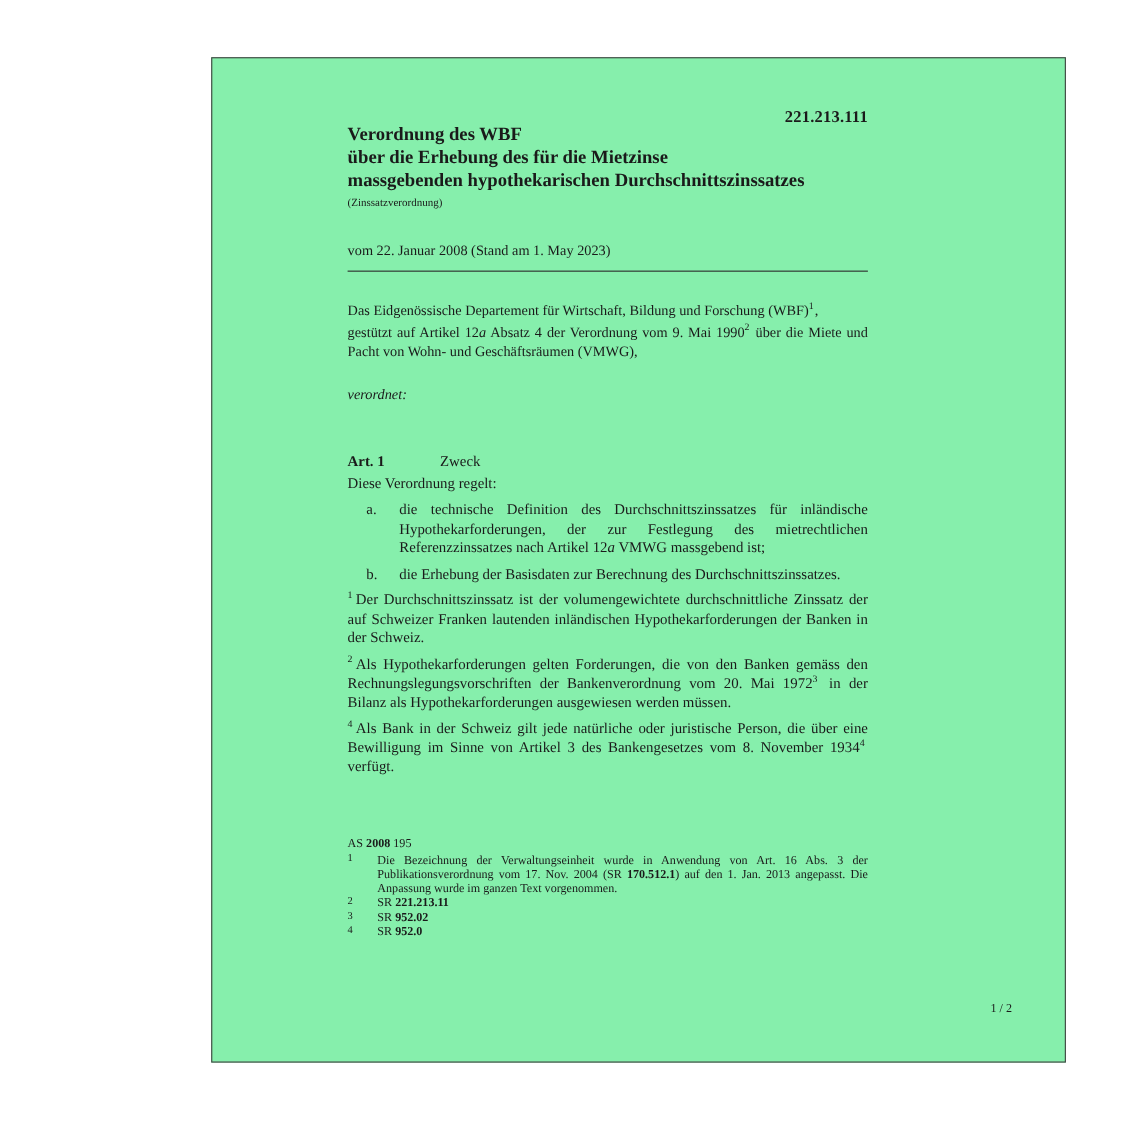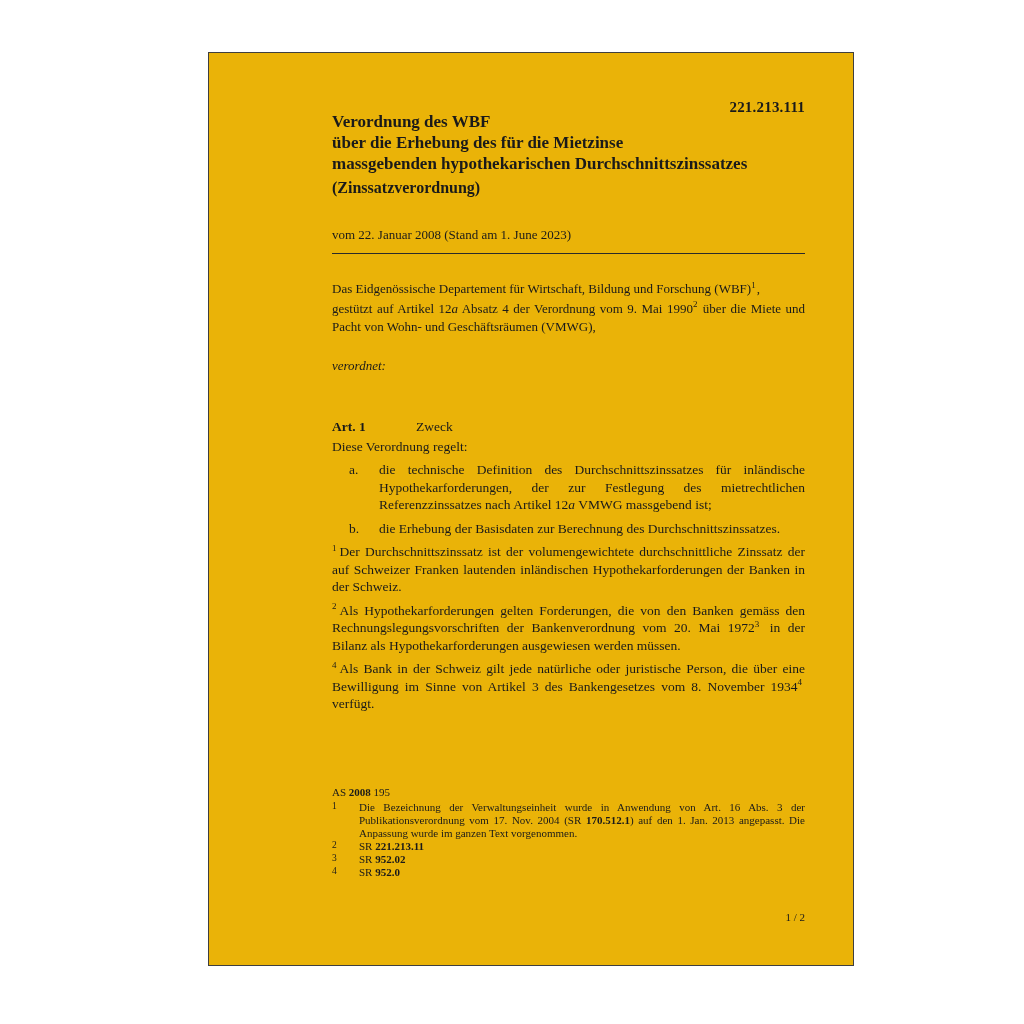--- a/index.html
+++ b/index.html
@@ -1,42 +1,42 @@
 <!DOCTYPE html>
 <html><head>
 <meta charset="utf-8">
 <style>
   * { margin:0; padding:0; box-sizing:border-box; }
   html,body { width:1024px; height:1024px; background:#ffffff; font-family:"Liberation Serif","DejaVu Serif",serif; color:#1a1a1a; }
   .viewport { position:relative; width:1024px; height:1024px; background:#ffffff; overflow:hidden; }
   .page {
-    position:absolute; left:208px; top:52px; width:646px; height:914px;
-    background:#eab308; border:1px solid #3f3f3f;
+    position:absolute; left:192px; top:52px; width:777px; height:914px;
+    background:#86efac; border:1px solid #3f3f3f;
   }
   .content { position:absolute; left:123px; top:0; width:473px; }
   .doc-number { position:absolute; top:46px; right:0; font-size:15px; font-weight:bold; letter-spacing:0.2px; }
   h1.title { margin-top:58px; font-size:17px; line-height:21px; font-weight:bold; }
-  .subtitle { margin-top:5px; font-size:16px; font-weight:bold; }
+  .subtitle { margin-top:5px; font-size:10px; font-weight:normal; }
   .date-line { margin-top:30px; font-size:13px; }
   hr.rule { margin-top:10px; border:none; border-top:1px solid #2a2a2a; width:100%; }
   .preamble { margin-top:26px; font-size:13px; line-height:18.5px; }
   .it { }
   .basis { margin-top:1px; text-align:justify; }
   .enacting { margin-top:20px; font-style:italic; }
   sup { font-size:9px; line-height:0; vertical-align:super; }
   .fn-ref { margin-right:1px; }
   .art-heading { margin-top:44px; font-size:13.5px; }
   .art-heading.second { margin-top:19px; }
   .art-num { display:inline-block; min-width:84px; font-weight:bold; }
   .intro-line { margin-top:4px; font-size:13.5px; }
   .list-item { position:relative; margin-top:6px; padding-left:47px; font-size:13.5px; line-height:17.5px; text-align:justify; }
   .item-letter { position:absolute; left:17px; top:0; }
   .para { margin-top:6px; font-size:13.5px; line-height:17.5px; text-align:justify; }
   .para sup { margin-right:3px; }
-  .footnotes { margin-top:73px; font-size:11px; line-height:13px; }
+  .footnotes { margin-top:55px; font-size:11px; line-height:13px; }
   .as-ref { margin-bottom:2px; }
   .fn-row { position:relative; padding-left:27px; text-align:justify; }
   .fn-num { position:absolute; left:0; top:-1px; font-size:9.5px; }
   .page-number { position:absolute; bottom:42px; right:48px; font-size:11px; }
   b { font-weight:bold; }
 </style>
 </head>
 <body>
 
 <div class="viewport">
@@ -46,21 +46,21 @@
       <div class="doc-number">221.213.111</div>
 
       <h1 class="title">
         <span>Verordnung des WBF</span><br>
         <span>über die Erhebung des für die Mietzinse</span><br>
         <span>massgebenden hypothekarischen Durchschnittszinssatzes</span>
       </h1>
 
       <div class="subtitle">(Zinssatzverordnung)</div>
 
-      <div class="date-line">vom 22. Januar 2008 (Stand am 1. June 2023)</div>
+      <div class="date-line">vom 22. Januar 2008 (Stand am 1. May 2023)</div>
 
       <hr class="rule">
 
       <div class="preamble">
         <div class="authority"><span class="it">Das Eidgenössische Departement für Wirtschaft, Bildung und Forschung (WBF)</span><sup class="fn-ref">1</sup><span class="it">,</span></div>
         <div class="basis"><span>gestützt auf Artikel 12</span><i>a</i><span> Absatz 4 der Verordnung vom 9. Mai 1990</span><sup class="fn-ref">2</sup><span> über die Miete und Pacht von Wohn- und Geschäftsräumen (VMWG),</span></div>
         <div class="enacting">verordnet:</div>
       </div>
 
       <div class="art-heading">

